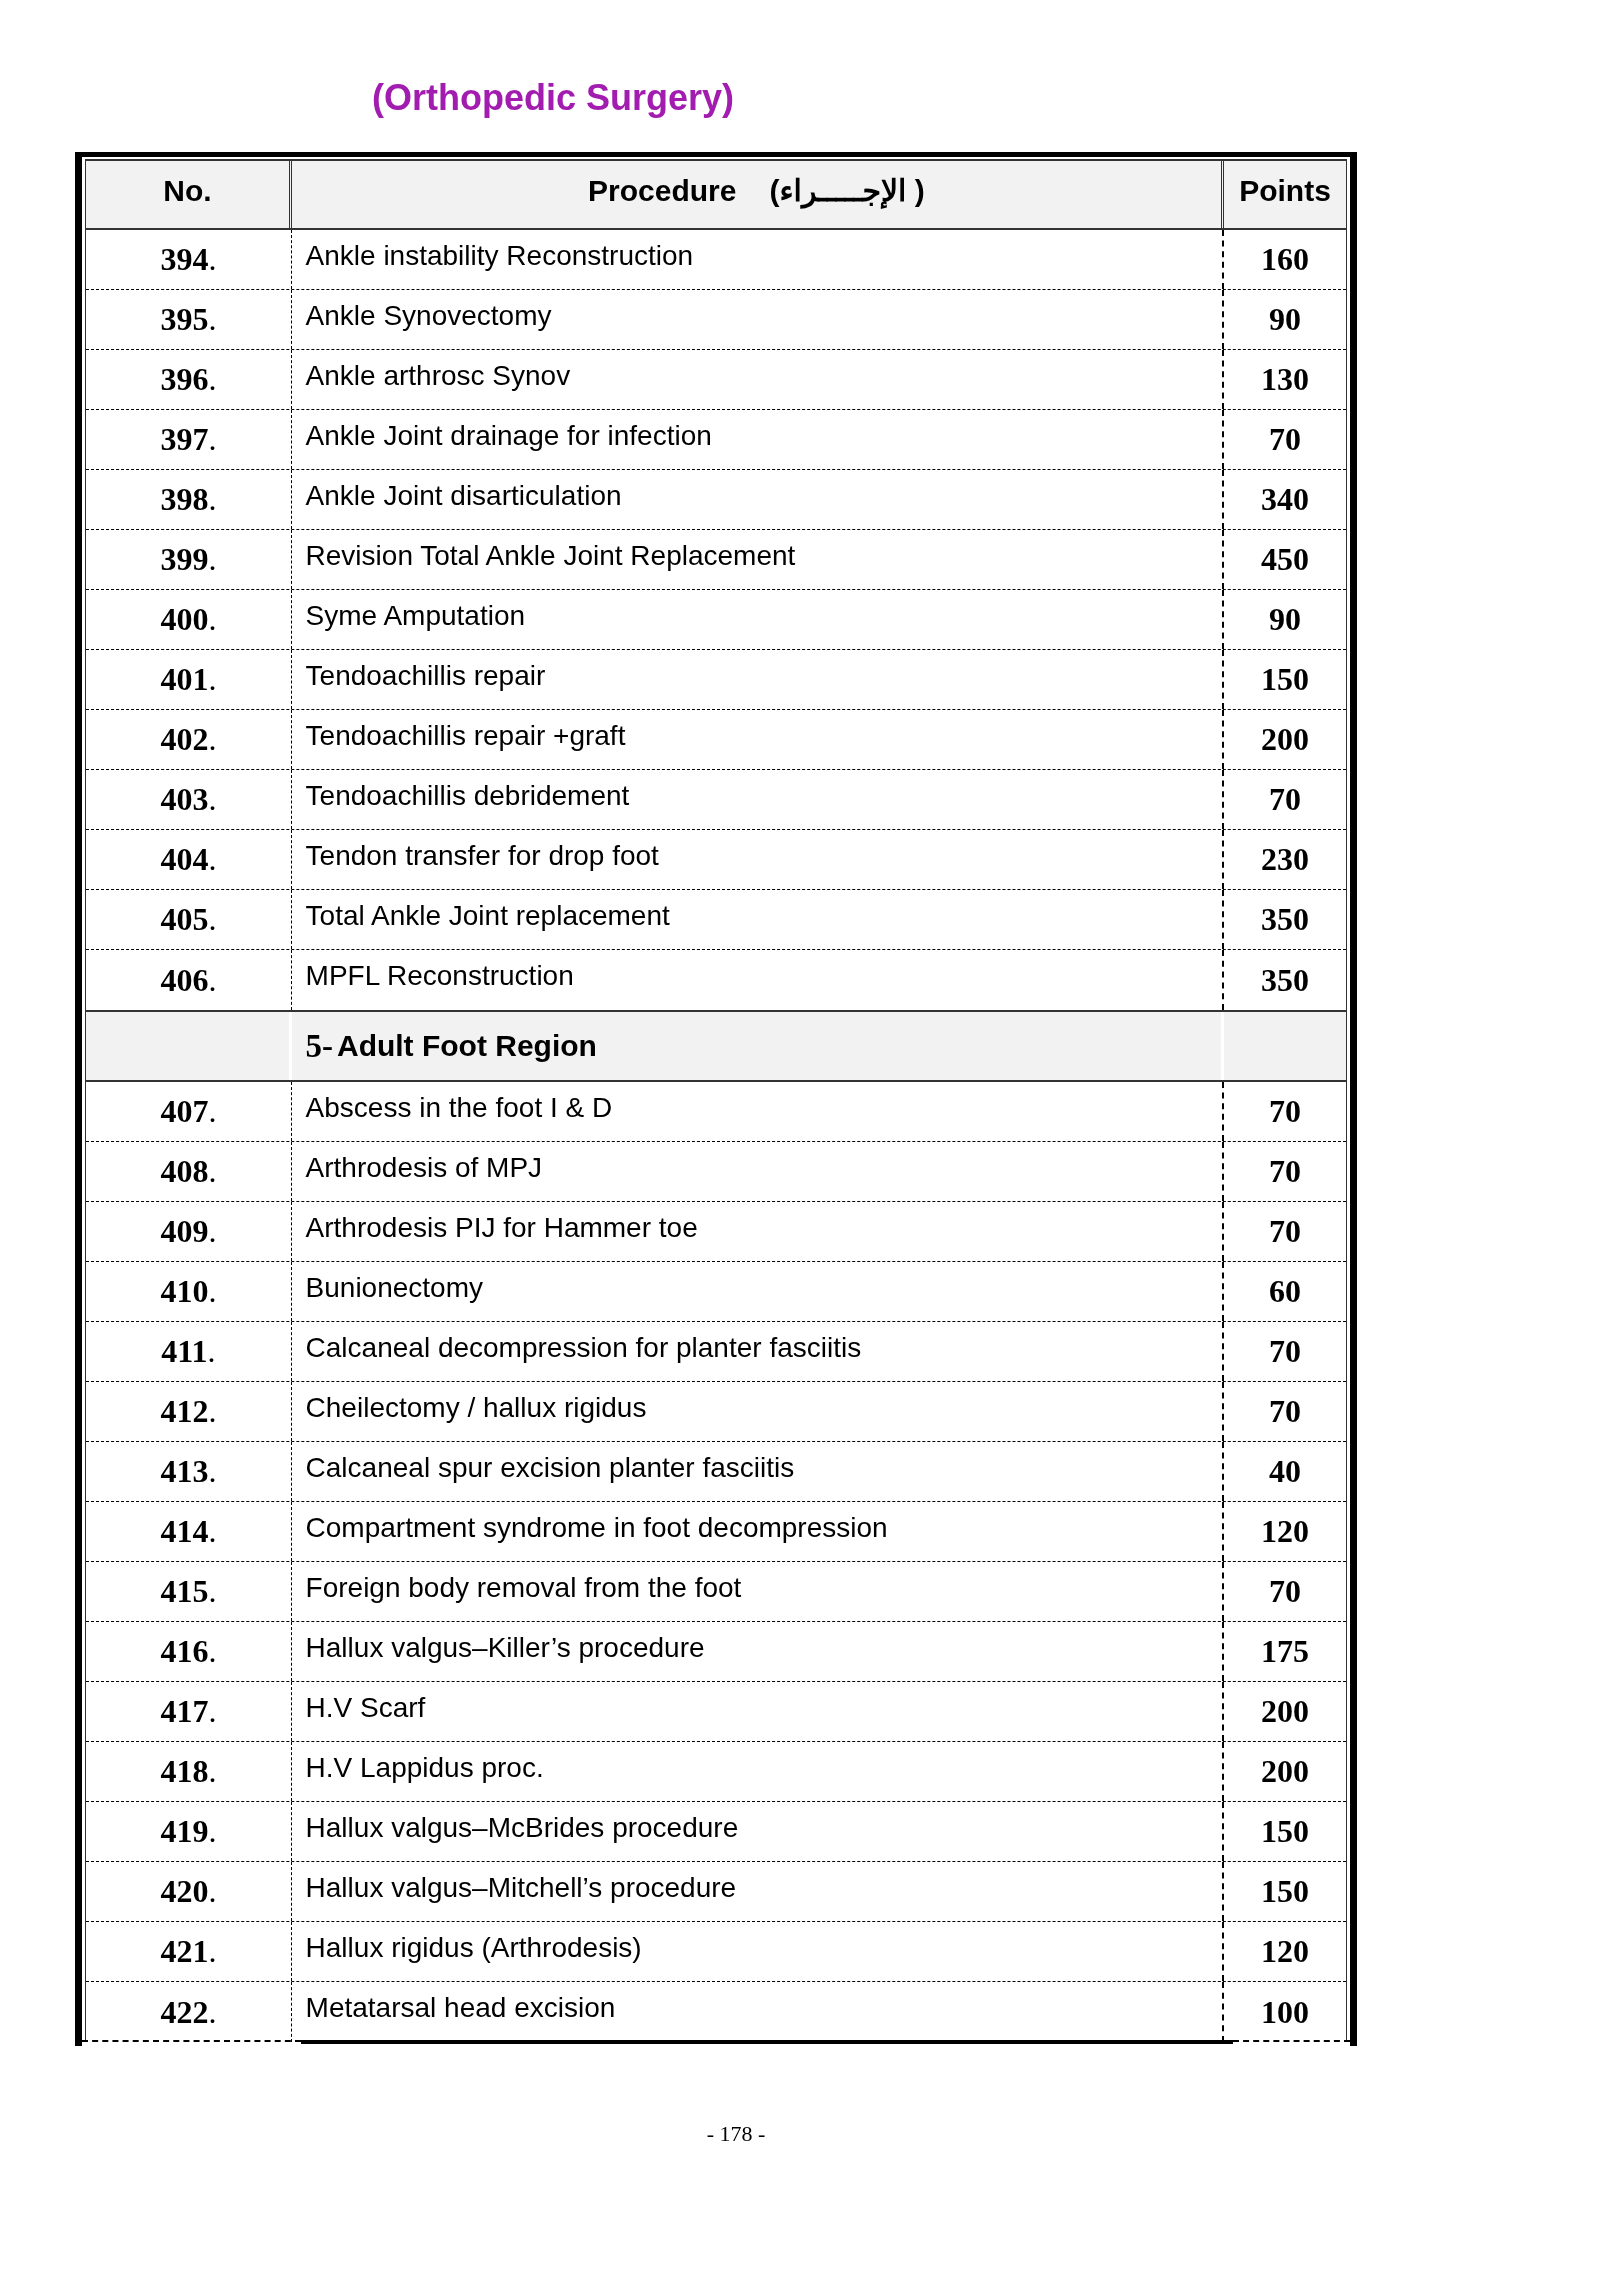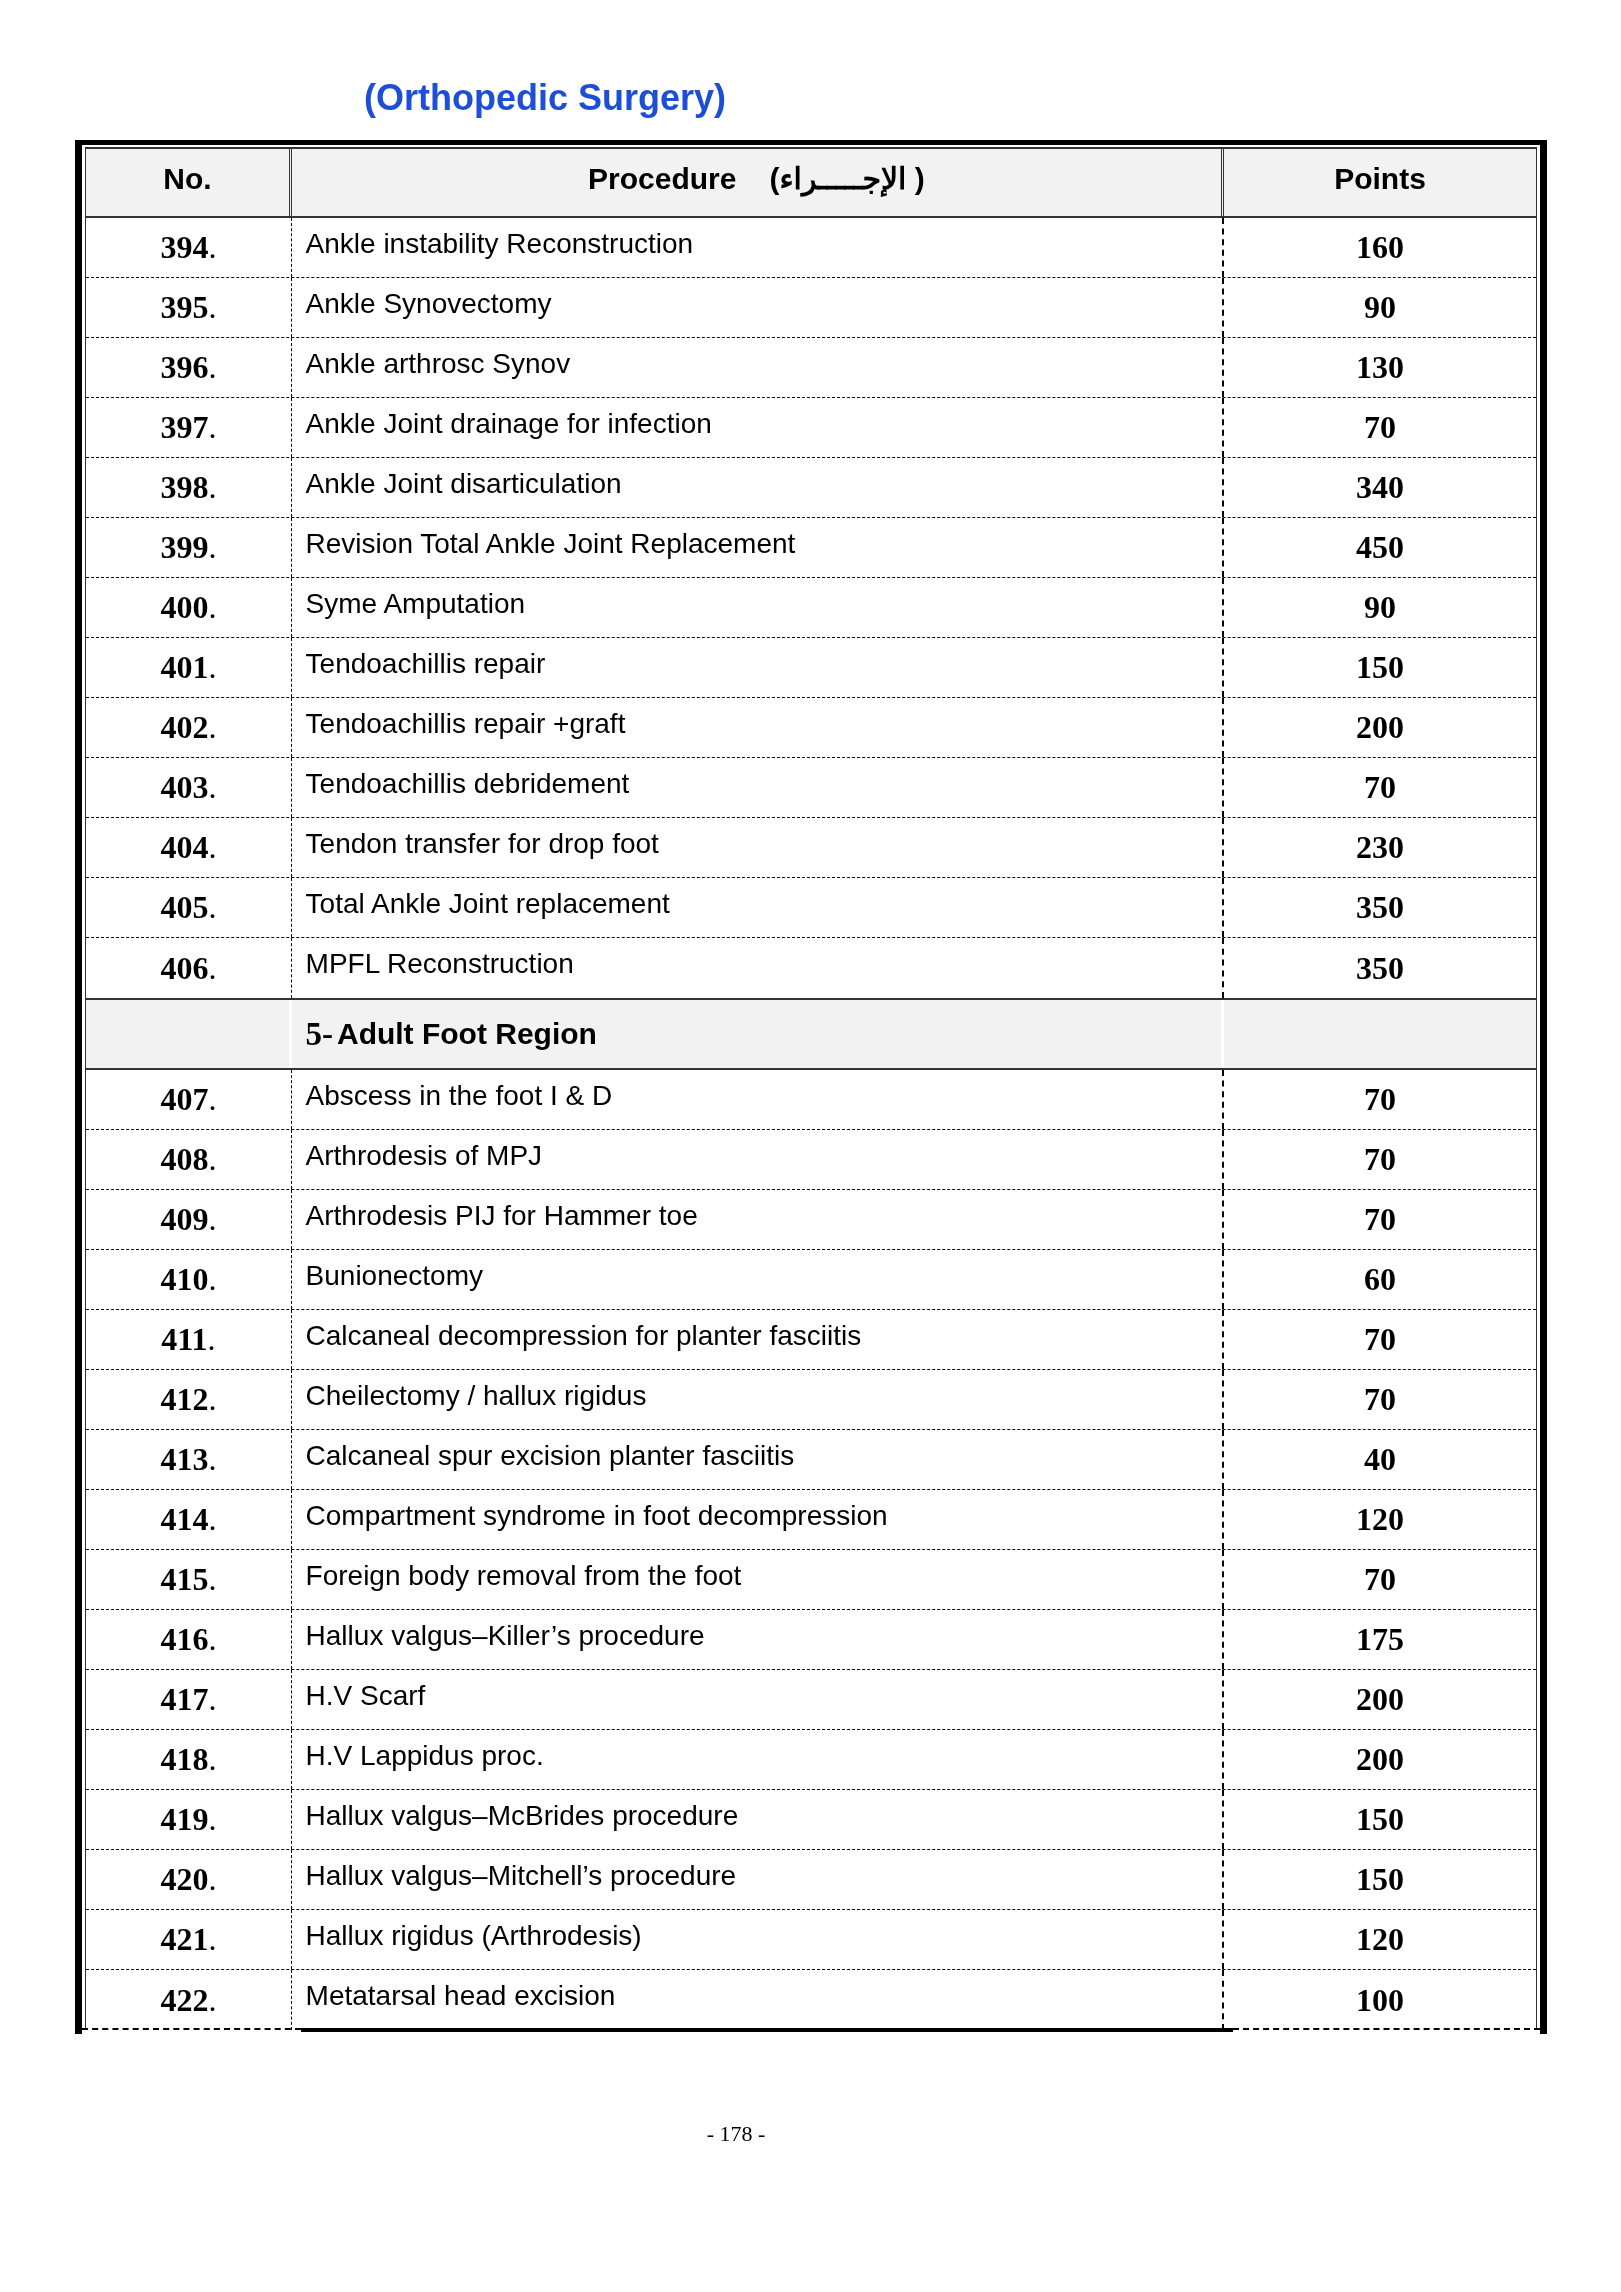--- a/index.html
+++ b/index.html
@@ -1,24 +1,24 @@
 <!DOCTYPE html>
 <html><head>
 <meta charset="utf-8">
 <style>
   html, body { margin: 0; padding: 0; background: #ffffff; }
   body { width: 1621px; height: 2293px; position: relative; overflow: hidden; }
   .title {
-    position: absolute; left: 364px; top: 73px; width: 765px; height: 49px;
+    position: absolute; left: 372px; top: 73px; width: 765px; height: 49px;
     font-family: "Liberation Sans", sans-serif; font-weight: bold; font-size: 36px;
-    color: #1d4ed8; white-space: nowrap; display: flex; align-items: center; gap: 21.6px;
+    color: #a21caf; white-space: nowrap; display: flex; align-items: center; gap: 21.6px;
   }
   .title .ar { font-size: 39px; }
   .tbl {
-    position: absolute; left: 75px; top: 140px; width: 1472px;
+    position: absolute; left: 75px; top: 152px; width: 1282px;
     border-left: 7.8px solid #000; border-right: 7.8px solid #000; border-top: 5.9px solid #000;
     box-sizing: border-box;
   }
   .inner { margin: 0 2.9px; border-left: 1px solid #333; border-right: 1px solid #333; }
   .row { display: flex; height: 60px; box-sizing: border-box; border-bottom: 1.5px dashed #000; }
   .row:last-child { border-bottom: none; }
   .cell { box-sizing: border-box; display: flex; align-items: center; }
   .c-no { width: 206px; justify-content: center; border-right: 1.5px dashed #000; }
   .c-proc { width: 932px; padding-left: 13.7px; border-right: 2.5px dashed #000; }
   .c-pts { flex: 1; justify-content: center; }

